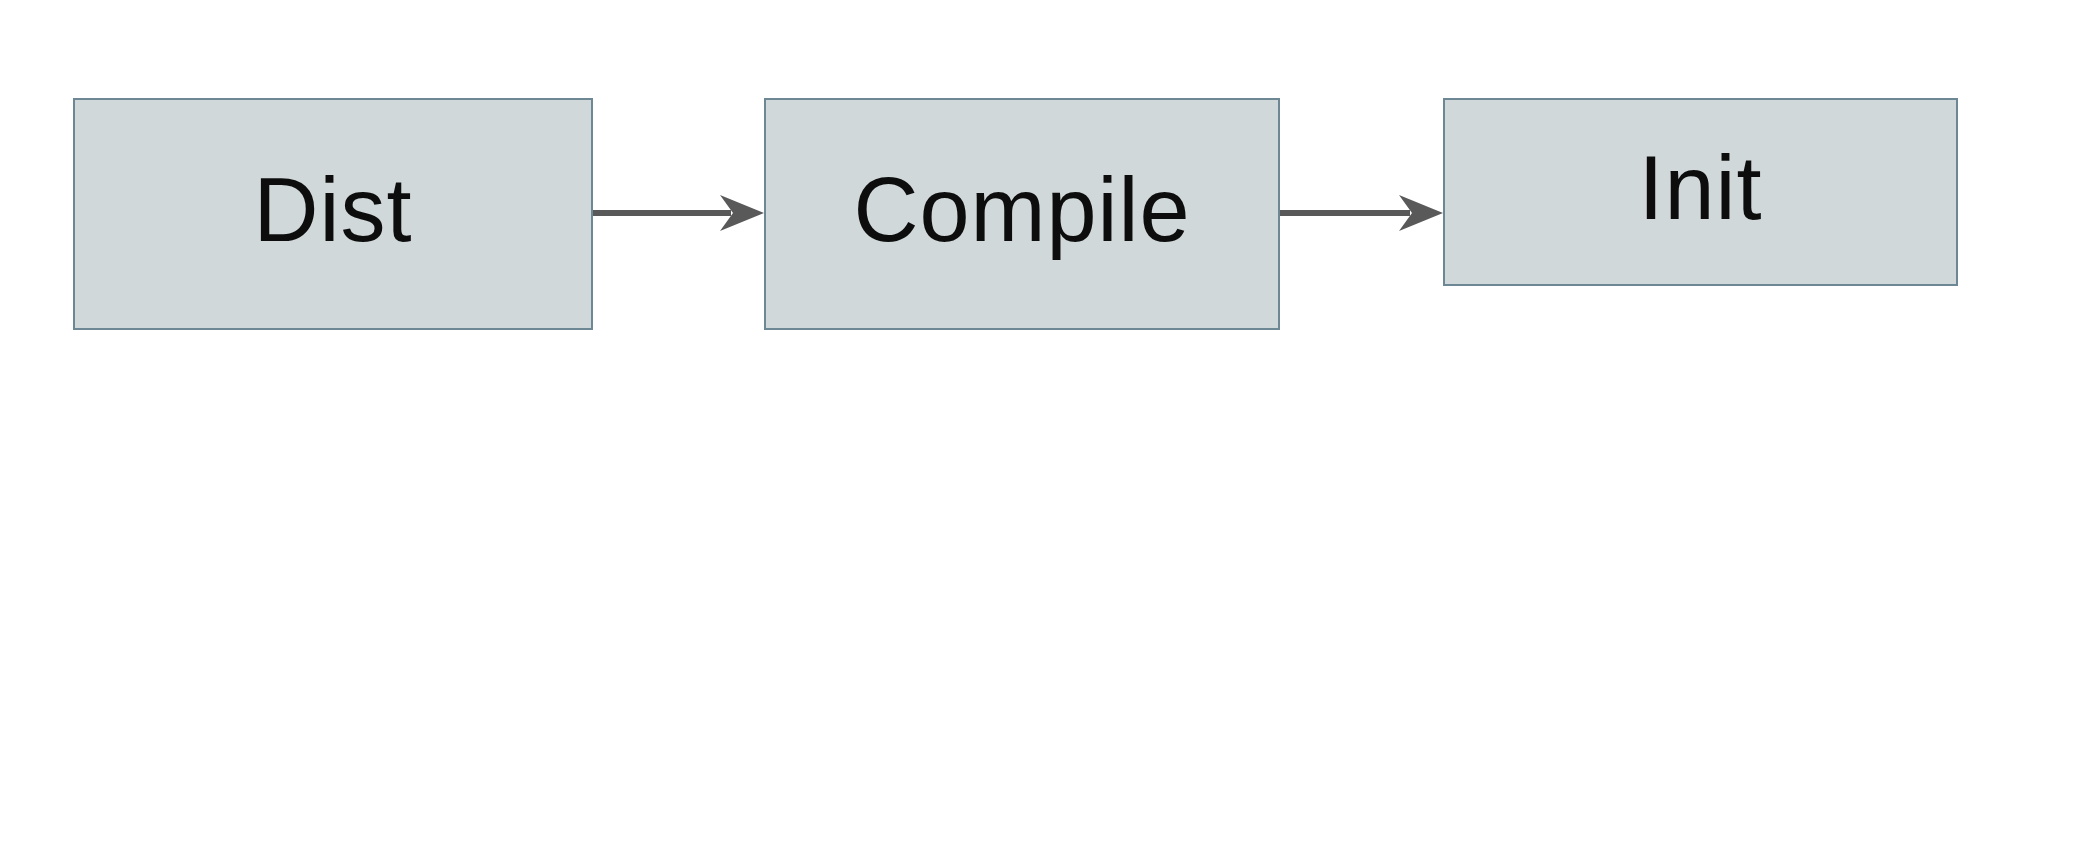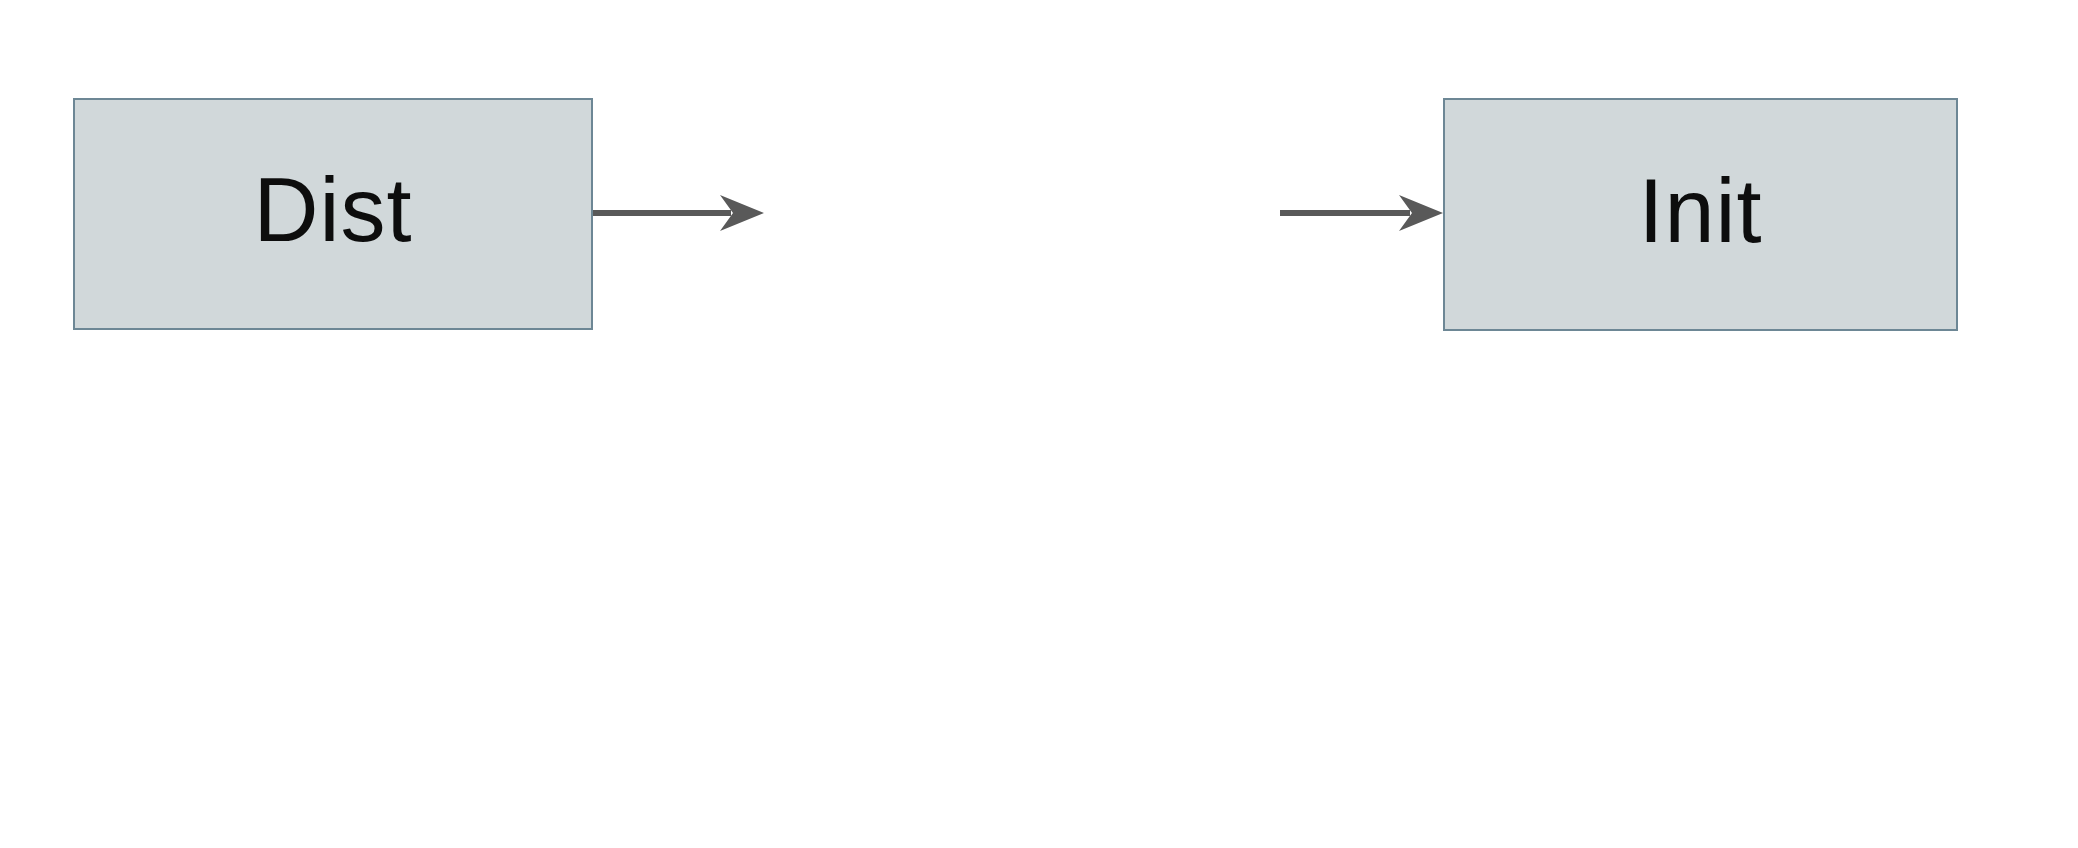--- a/index.html
+++ b/index.html
@@ -32,21 +32,21 @@
   .node-label {
     font-size: 90px;
     line-height: 1;
     color: var(--label);
     letter-spacing: 1px;
     white-space: nowrap;
     padding-bottom: 8px; 
   }
   #node-dist    { left: 73px;   top: 98px;  width: 520px; height: 232px; justify-content: center; }
   #node-compile { left: 764px;  top: 98px;  width: 516px; height: 232px; }
-  #node-init    { left: 1443px; top: 98px;  width: 515px; height: 233px; }
+  #node-init    { left: 1443px; top: 98px;  width: 515px; height: 188px; }
   #node-clean   { left: 755px;  top: 512px; width: 522px; height: 231px; }
   .edge {
     position: absolute;
     overflow: visible;
   }
   #edge-dist-compile { left: 593px; top: 193px; }
   #edge-compile-init { left: 1280px; top: 193px; }
   .edge .shaft { stroke: var(--arrow); stroke-width: 6; }
   .edge .head  { fill: var(--arrow); }
 </style>
@@ -57,20 +57,23 @@
 
   <div class="node" id="node-dist">
     <span class="node-label">Dist</span>
   </div>
 
   <svg class="edge" id="edge-dist-compile" width="173" height="40">
     <line class="shaft" x1="0" y1="20" x2="138" y2="20"></line>
     <polygon class="head" points="171,20 127,2 140,20 127,38"></polygon>
   </svg>
 
+  <div class="node" id="node-compile">
+    <span class="node-label">Compile</span>
+  </div>
 
   <svg class="edge" id="edge-compile-init" width="165" height="40">
     <line class="shaft" x1="0" y1="20" x2="130" y2="20"></line>
     <polygon class="head" points="163,20 119,2 132,20 119,38"></polygon>
   </svg>
 
   <div class="node" id="node-init">
     <span class="node-label">Init</span>
   </div>
 

